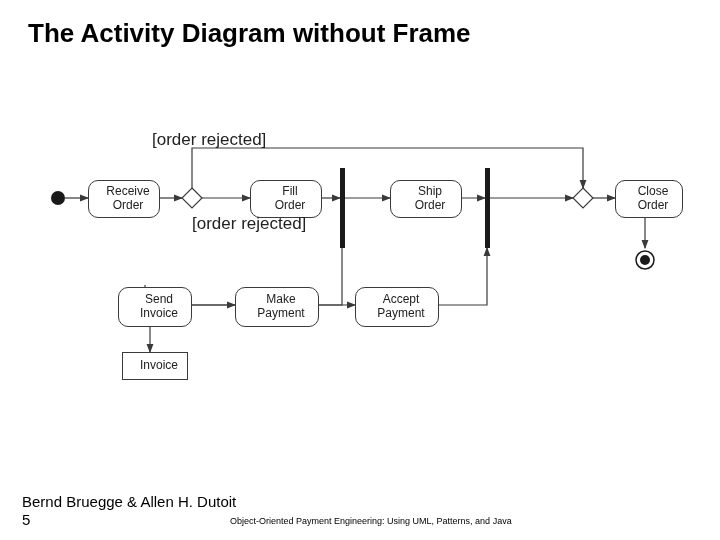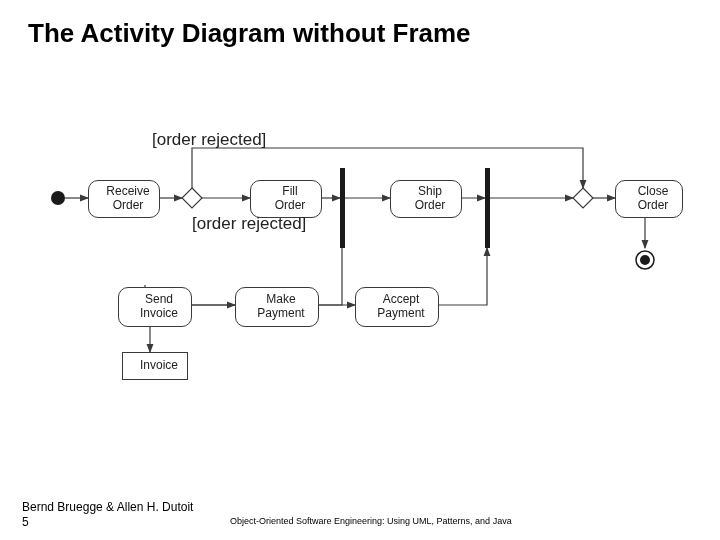--- a/index.html
+++ b/index.html
@@ -1,18 +1,18 @@
 <!DOCTYPE html>
 <html><head>
 <meta charset="utf-8">
 <style>
   html,body{margin:0;padding:0;width:720px;height:540px;background:#fff;font-family:Arial,Helvetica,sans-serif;color:#000;}
   .slide{position:relative;width:720px;height:540px;}
   .title{position:absolute;left:28px;top:18px;font-size:26px;font-weight:bold;}
-  .footer-left{position:absolute;left:22px;bottom:10px;font-size:12px;line-height:1.25;}
+  .footer-left{position:absolute;left:22px;bottom:10px;font-size:15px;line-height:1.25;}
   .footer-mid{position:absolute;left:230px;bottom:14px;font-size:9px;}
   .diagram{position:absolute;left:40px;top:120px;width:640px;height:290px;}
   .node{position:absolute;border:1px solid #3a3a3a;border-radius:10px;background:#fff;font-size:12px;text-align:center;display:flex;align-items:center;justify-content:center;line-height:1.15;color:#222;padding-left:8px;}
   .obj{border-radius:0;}
   .guard{position:absolute;font-size:17px;color:#222;}
   svg{position:absolute;left:0;top:0;overflow:visible;}
 </style>
 </head>
 <body>
 
@@ -103,14 +103,14 @@
       </div>
 
     <div class="guard" style="left:112px;top:10px">[order rejected]</div>
     <div class="guard" style="left:152px;top:94px">[order rejected]</div>
   </div>
 
   <div class="footer-left">
     <div>Bernd Bruegge &amp; Allen H. Dutoit</div>
     <div>5</div>
   </div>
-  <div class="footer-mid">Object-Oriented Software Engineering: Using UML, Patterns, and Java</div>
+  <div class="footer-mid">Object-Oriented Payment Engineering: Using UML, Patterns, and Java</div>
 </div>
 
 </body></html>

